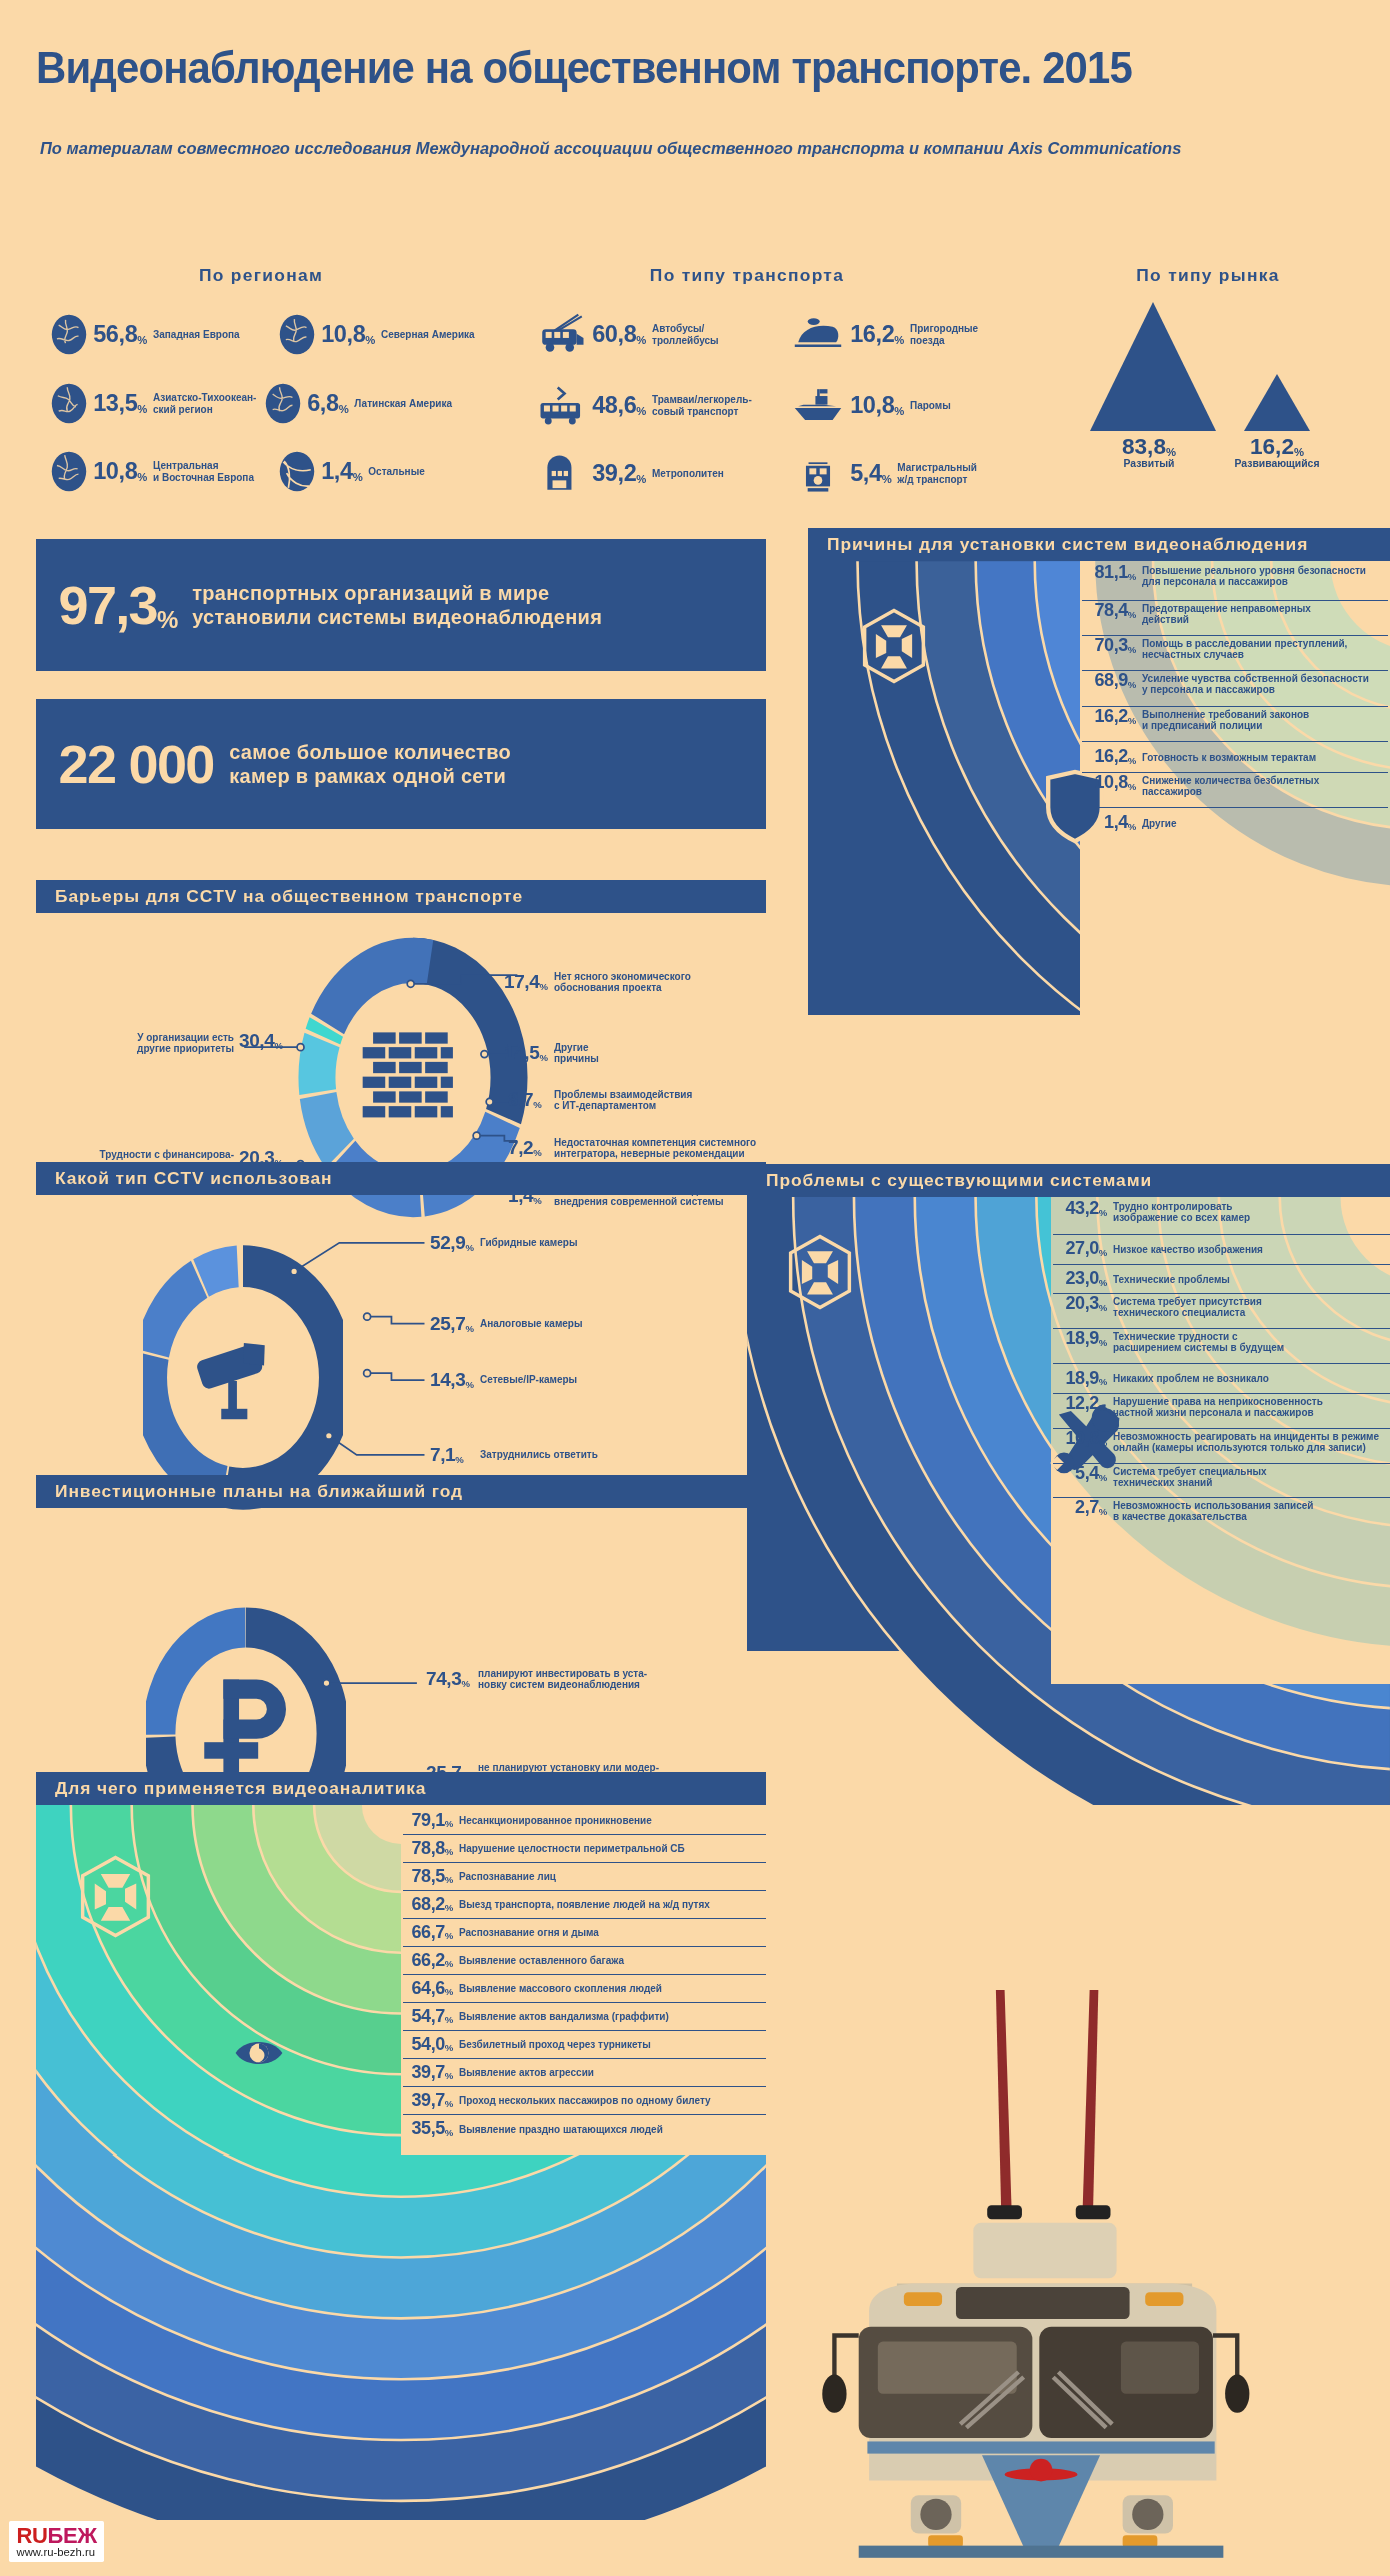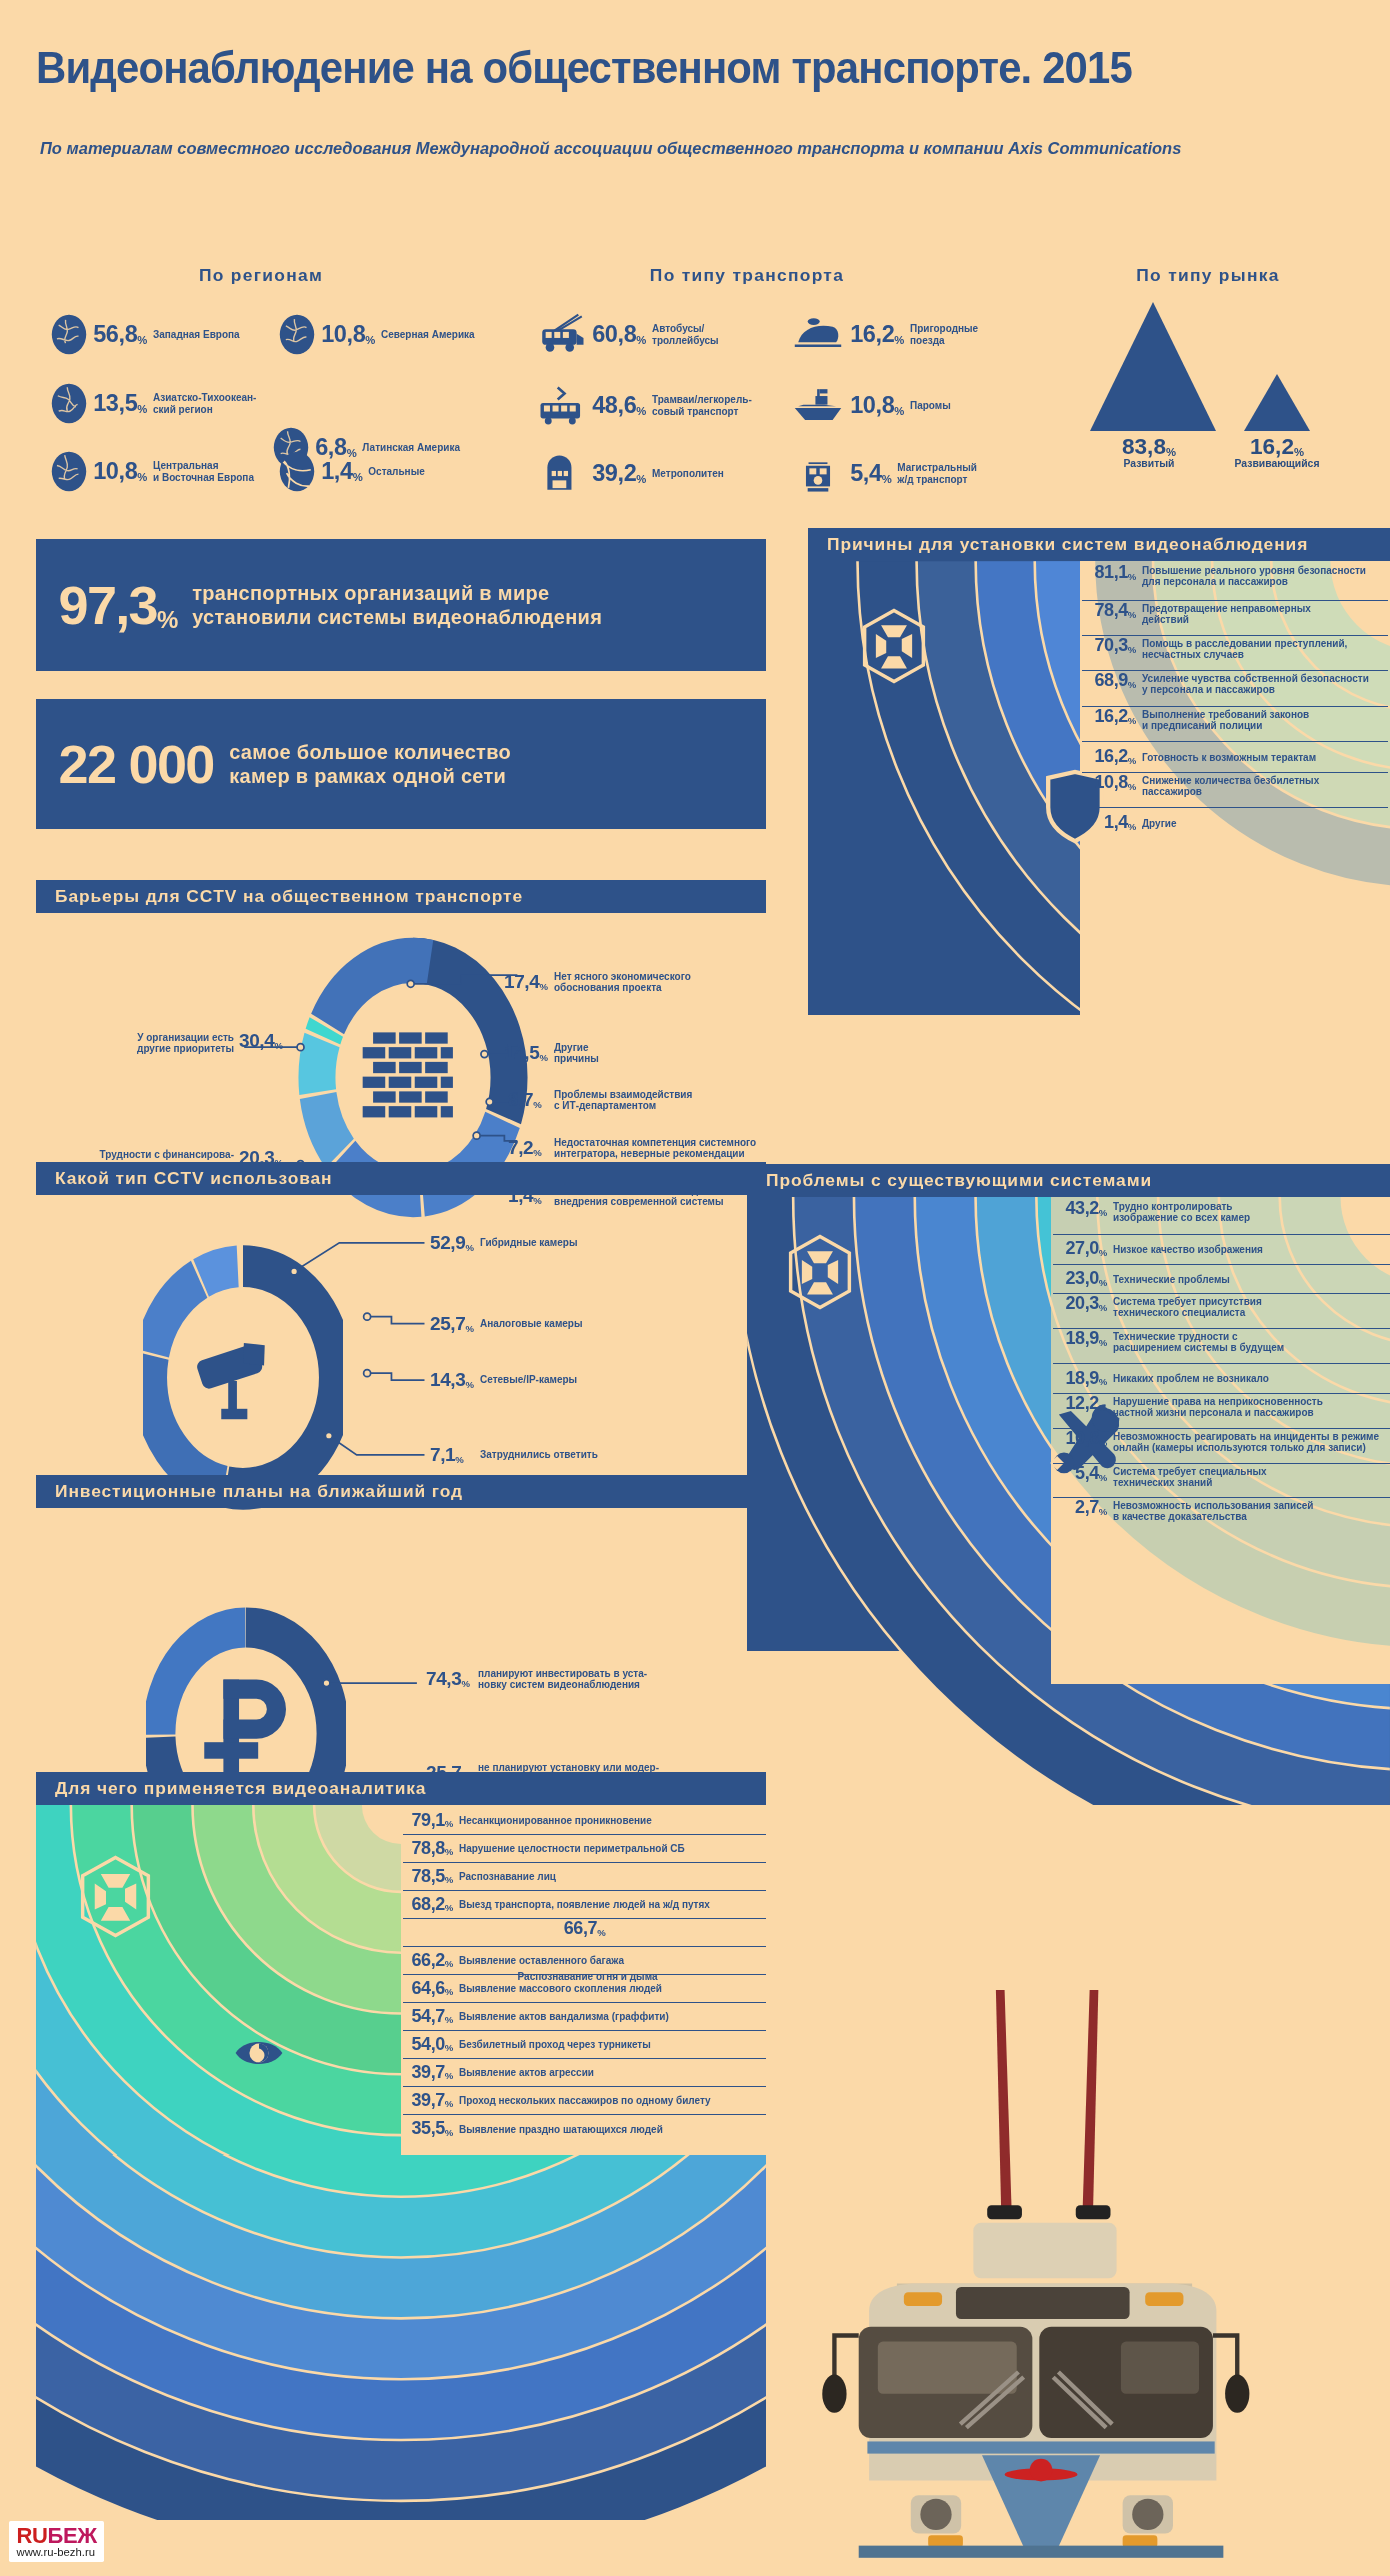--- a/index.html
+++ b/index.html
@@ -151,21 +151,21 @@
     <div class="resp-icon">
       <svg viewBox="0 0 44 50" width="38" height="43">
           <ellipse cx="22" cy="25" rx="20" ry="23" fill="#2e5289"></ellipse>
       <path d="M9 15c5 2 7 6 11 5s9-6 13-3M9 31c6-2 8 4 13 2s7-6 11-5M19 7c-1 6 3 9 2 14s-5 8-2 13" stroke="#fbd9a8" stroke-width="1.6" fill="none" opacity=".85"></path>
         </svg>
     </div>
     <div class="resp-pct"><span>10,8</span><sup>%</sup></div>
     <div class="resp-label" style="white-space:pre-line">Северная Америка</div>
   </div>
 
-  <div class="resp-row" style="left:272px;top:382px;margin-top:44px;">
+  <div class="resp-row" style="left:264px;top:382px;">
     <div class="resp-icon">
       <svg viewBox="0 0 44 50" width="38" height="43">
           <ellipse cx="22" cy="25" rx="20" ry="23" fill="#2e5289"></ellipse>
       <path d="M10 14c4 3 6 5 10 5s9-4 13-1M10 32c5-2 8 3 13 1s6-6 10-6M18 6c0 7 4 8 3 14s-6 7-3 14" stroke="#fbd9a8" stroke-width="1.6" fill="none" opacity=".85"></path>
         </svg>
     </div>
     <div class="resp-pct"><span>6,8</span><sup>%</sup></div>
     <div class="resp-label" style="white-space:pre-line">Латинская Америка</div>
   </div>
 
@@ -728,21 +728,21 @@
       <div class="legend-txt">Нарушение целостности периметральной СБ</div>
     </div>
     <div class="legend-row" style="height:28px;align-items:center;">
       <div class="legend-pct" style="flex:0 0 50px"><span>78,5</span><sup>%</sup></div>
       <div class="legend-txt">Распознавание лиц</div>
     </div>
     <div class="legend-row" style="height:28px;align-items:center;">
       <div class="legend-pct" style="flex:0 0 50px"><span>68,2</span><sup>%</sup></div>
       <div class="legend-txt">Выезд транспорта, появление людей на ж/д путях</div>
     </div>
-    <div class="legend-row" style="height:28px;align-items:center;flex-direction:column;">
+    <div class="legend-row" style="height:28px;align-items:center;">
       <div class="legend-pct" style="flex:0 0 50px"><span>66,7</span><sup>%</sup></div>
       <div class="legend-txt">Распознавание огня и дыма</div>
     </div>
     <div class="legend-row" style="height:28px;align-items:center;">
       <div class="legend-pct" style="flex:0 0 50px"><span>66,2</span><sup>%</sup></div>
       <div class="legend-txt">Выявление оставленного багажа</div>
     </div>
     <div class="legend-row" style="height:28px;align-items:center;">
       <div class="legend-pct" style="flex:0 0 50px"><span>64,6</span><sup>%</sup></div>
       <div class="legend-txt">Выявление массового скопления людей</div>

